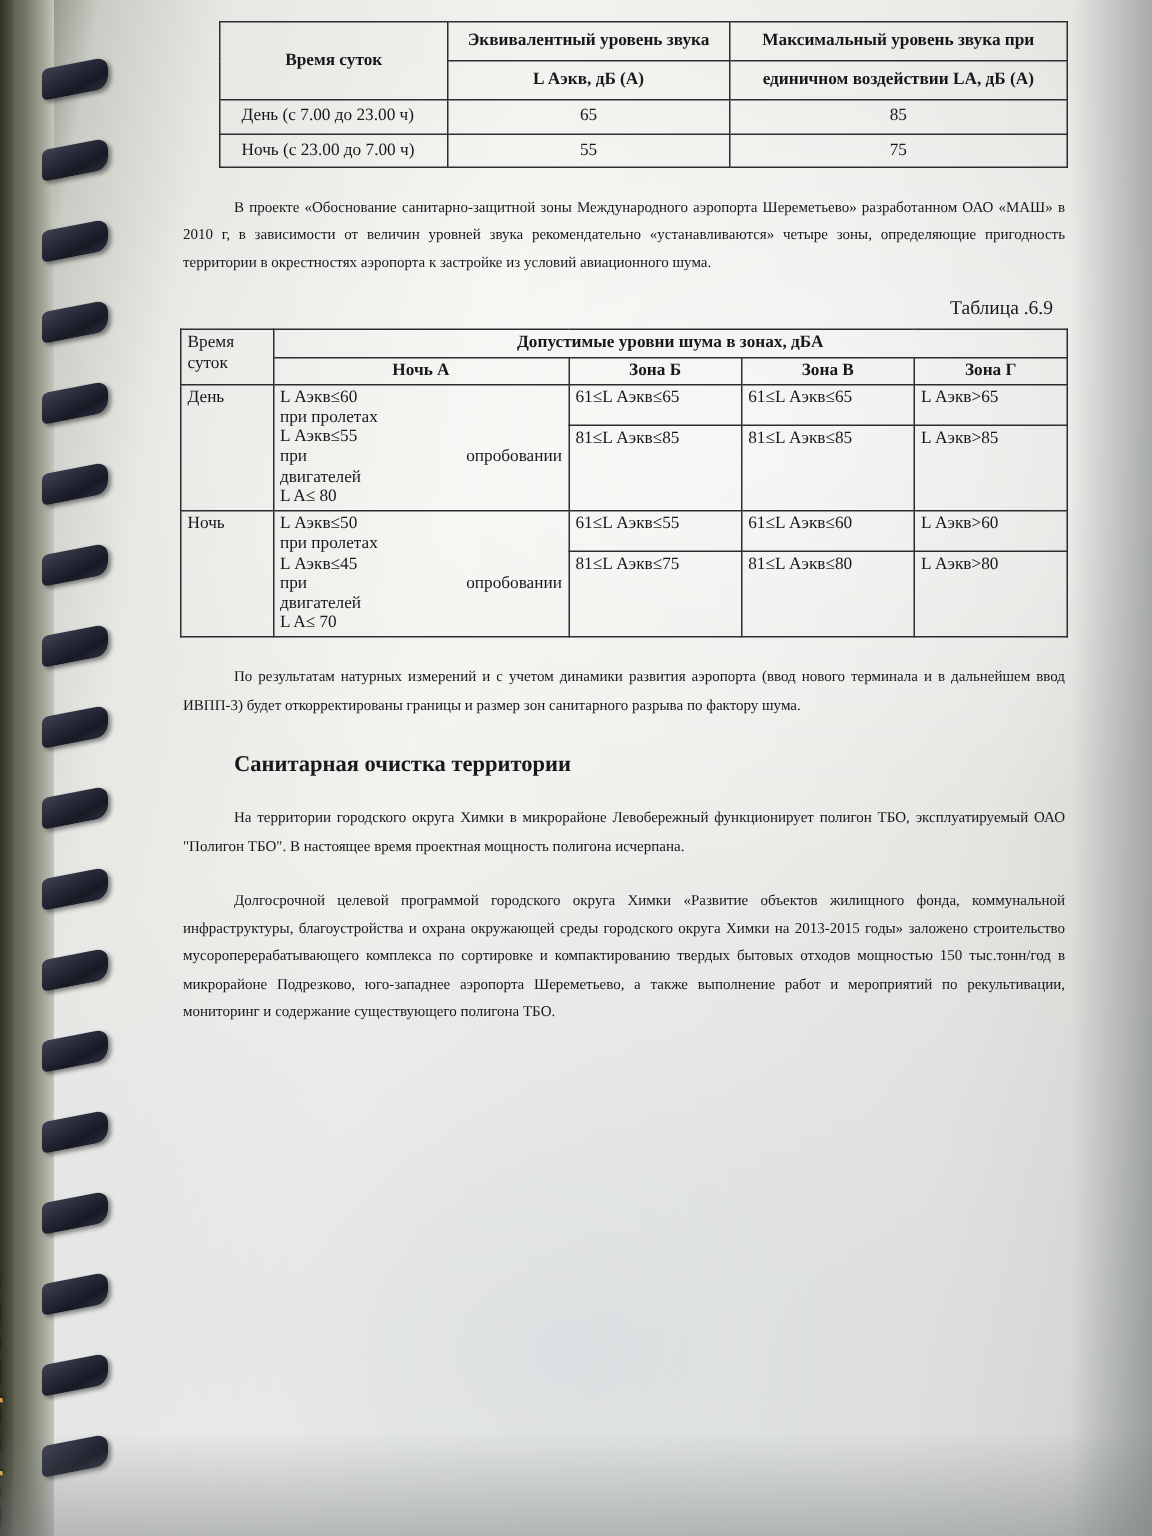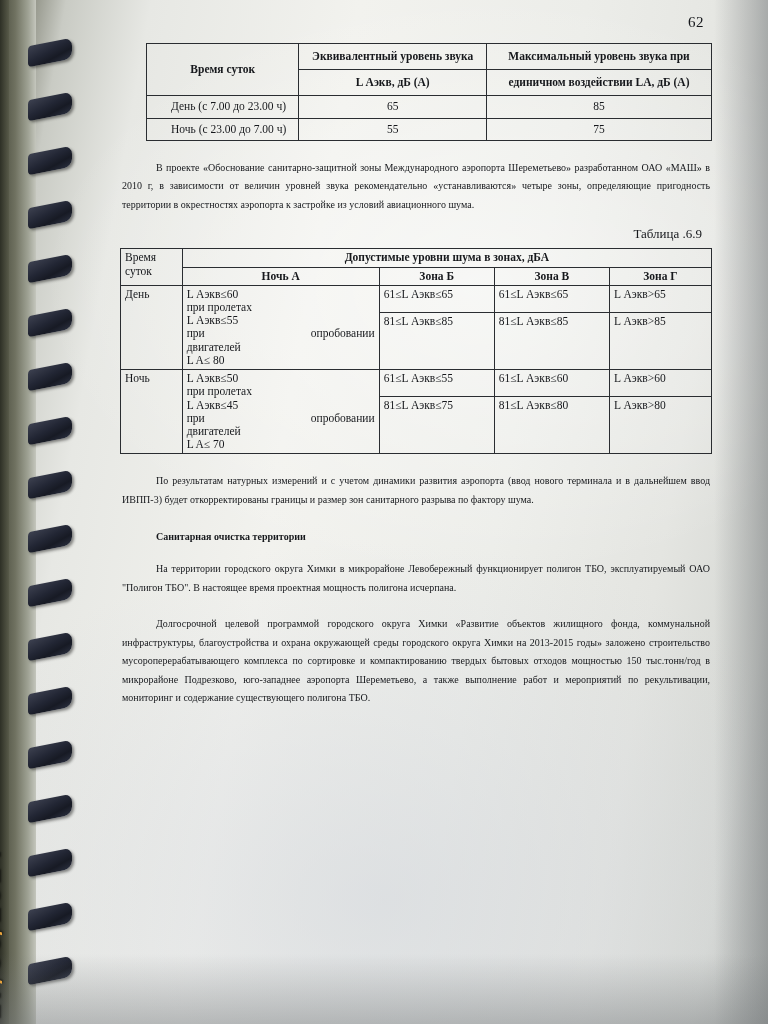--- a/index.html
+++ b/index.html
@@ -90,21 +90,21 @@
     padding: 3px 5px;
     vertical-align: middle;
   }
   .t1 { margin-left: 26px; width: 566px; }
   .t1 th {
     text-align: center;
     font-weight: bold;
     padding: 6px 4px;
   }
   .t1 td { text-align: center; padding: 4px; }
-  .t1 td.left { text-align: left; padding-left: 24px; }
+  .t1 td.left { text-align: left; padding-left: 14px; }
   .para {
     text-align: justify;
     text-indent: 34px;
     font-size: 10px;
     line-height: 1.85;
     margin: 18px 2px 0 2px;
   }
   .tbl-caption {
     text-align: right;
     font-size: 13px;
@@ -125,21 +125,21 @@
     justify-content: space-between;
   }
   .highlight-box {
     margin: 14px 6px 0 6px;
     border: 3px solid #c8102e;
     padding: 7px 10px 8px 10px;
     font-size: 13.3px;
   }
   .section-head {
     font-weight: bold;
-    font-size: 10px;
+    font-size: 15px;
     margin: 22px 0 0 36px;
   }
   
   #datestamp {
     position: absolute;
     left: 6px;
     bottom: 2px;
     font-family: "DejaVu Sans", sans-serif;
     font-weight: bold;
     font-size: 26px;
@@ -174,21 +174,20 @@
   <div class="ring" style="top:636px"></div>
   <div class="ring" style="top:690px"></div>
   <div class="ring" style="top:744px"></div>
   <div class="ring" style="top:798px"></div>
   <div class="ring" style="top:852px"></div>
   <div class="ring" style="top:906px"></div>
   <div class="ring" style="top:960px"></div>
 
   <div id="content">
 
-    <div id="page-number">62</div>
 
     <table class="t1">
       <tbody>
           <tr>
         <th rowspan="2" style="width:150px">Время суток</th>
         <th style="width:185px">Эквивалентный уровень звука</th>
         <th style="width:225px">Максимальный уровень звука при</th>
       </tr>
       <tr>
         <th>L Аэкв, дБ (А)</th>

